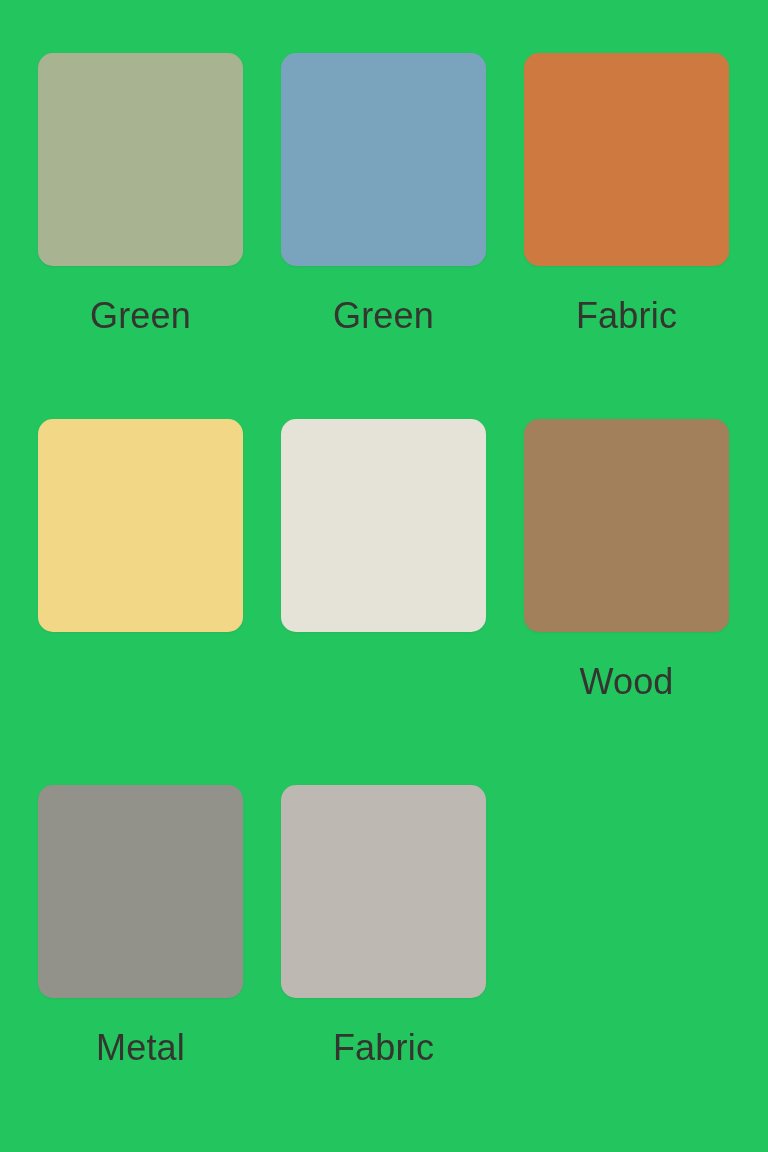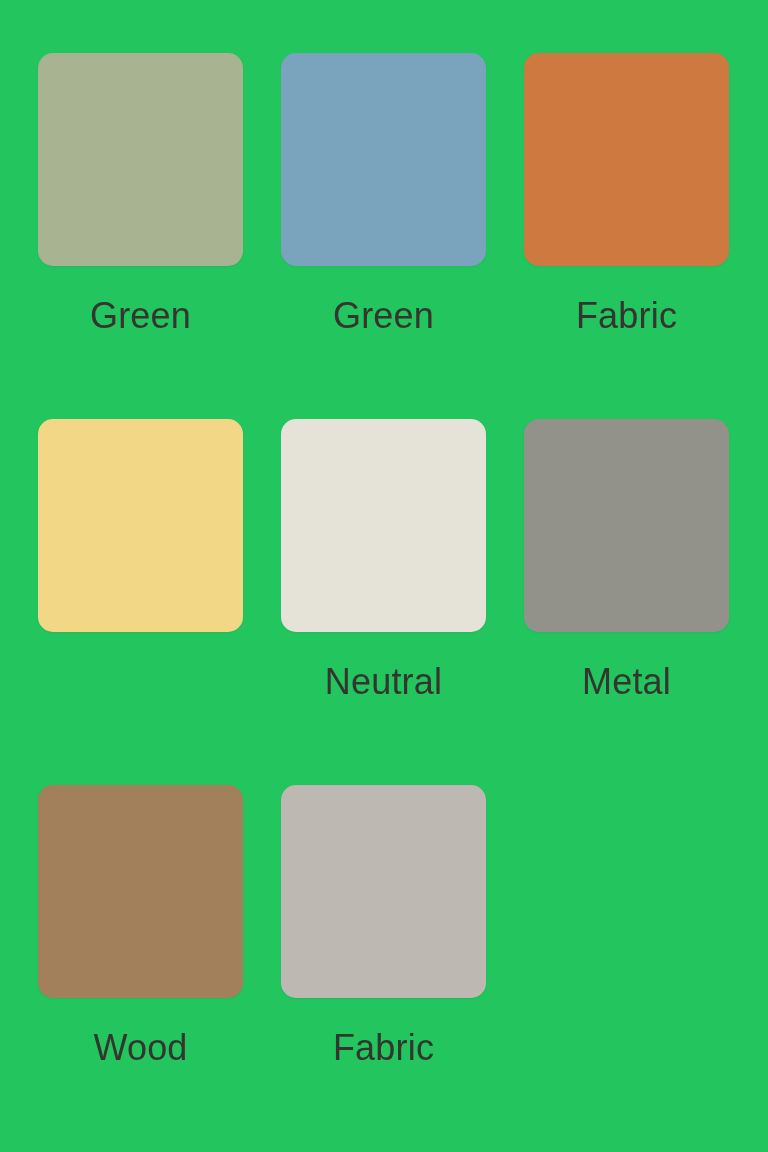--- a/index.html
+++ b/index.html
@@ -85,31 +85,30 @@
       <div class="swatch-chip" style="background-color: rgb(205, 121, 64);"></div>
       <div class="swatch-label" style="color: rgb(53, 53, 47);">Fabric</div>
     </div>
 
     <div class="swatch-cell row-2">
       <div class="swatch-chip" style="background-color: rgb(242, 216, 134);"></div>
     </div>
 
     <div class="swatch-cell row-2">
       <div class="swatch-chip" style="background-color: rgb(229, 226, 215);"></div>
-      <div class="swatch-label" style="color: rgb(53, 53, 47);">Neutral</div>
+    </div>
+
+    <div class="swatch-cell row-3">
+      <div class="swatch-chip" style="background-color: rgb(163, 128, 92);"></div>
+      <div class="swatch-label" style="color: rgb(53, 53, 47);">Wood</div>
     </div>
 
     <div class="swatch-cell row-3">
       <div class="swatch-chip" style="background-color: rgb(146, 146, 139);"></div>
       <div class="swatch-label" style="color: rgb(53, 53, 47);">Metal</div>
-    </div>
-
-    <div class="swatch-cell row-3">
-      <div class="swatch-chip" style="background-color: rgb(163, 128, 92);"></div>
-      <div class="swatch-label" style="color: rgb(53, 53, 47);">Wood</div>
     </div>
 
     <div class="swatch-cell row-3">
       <div class="swatch-chip" style="background-color: rgb(189, 184, 178);"></div>
       <div class="swatch-label" style="color: rgb(53, 53, 47); margin-top: 30px;">Fabric</div>
     </div>
 
   </div>
 </div>
 

